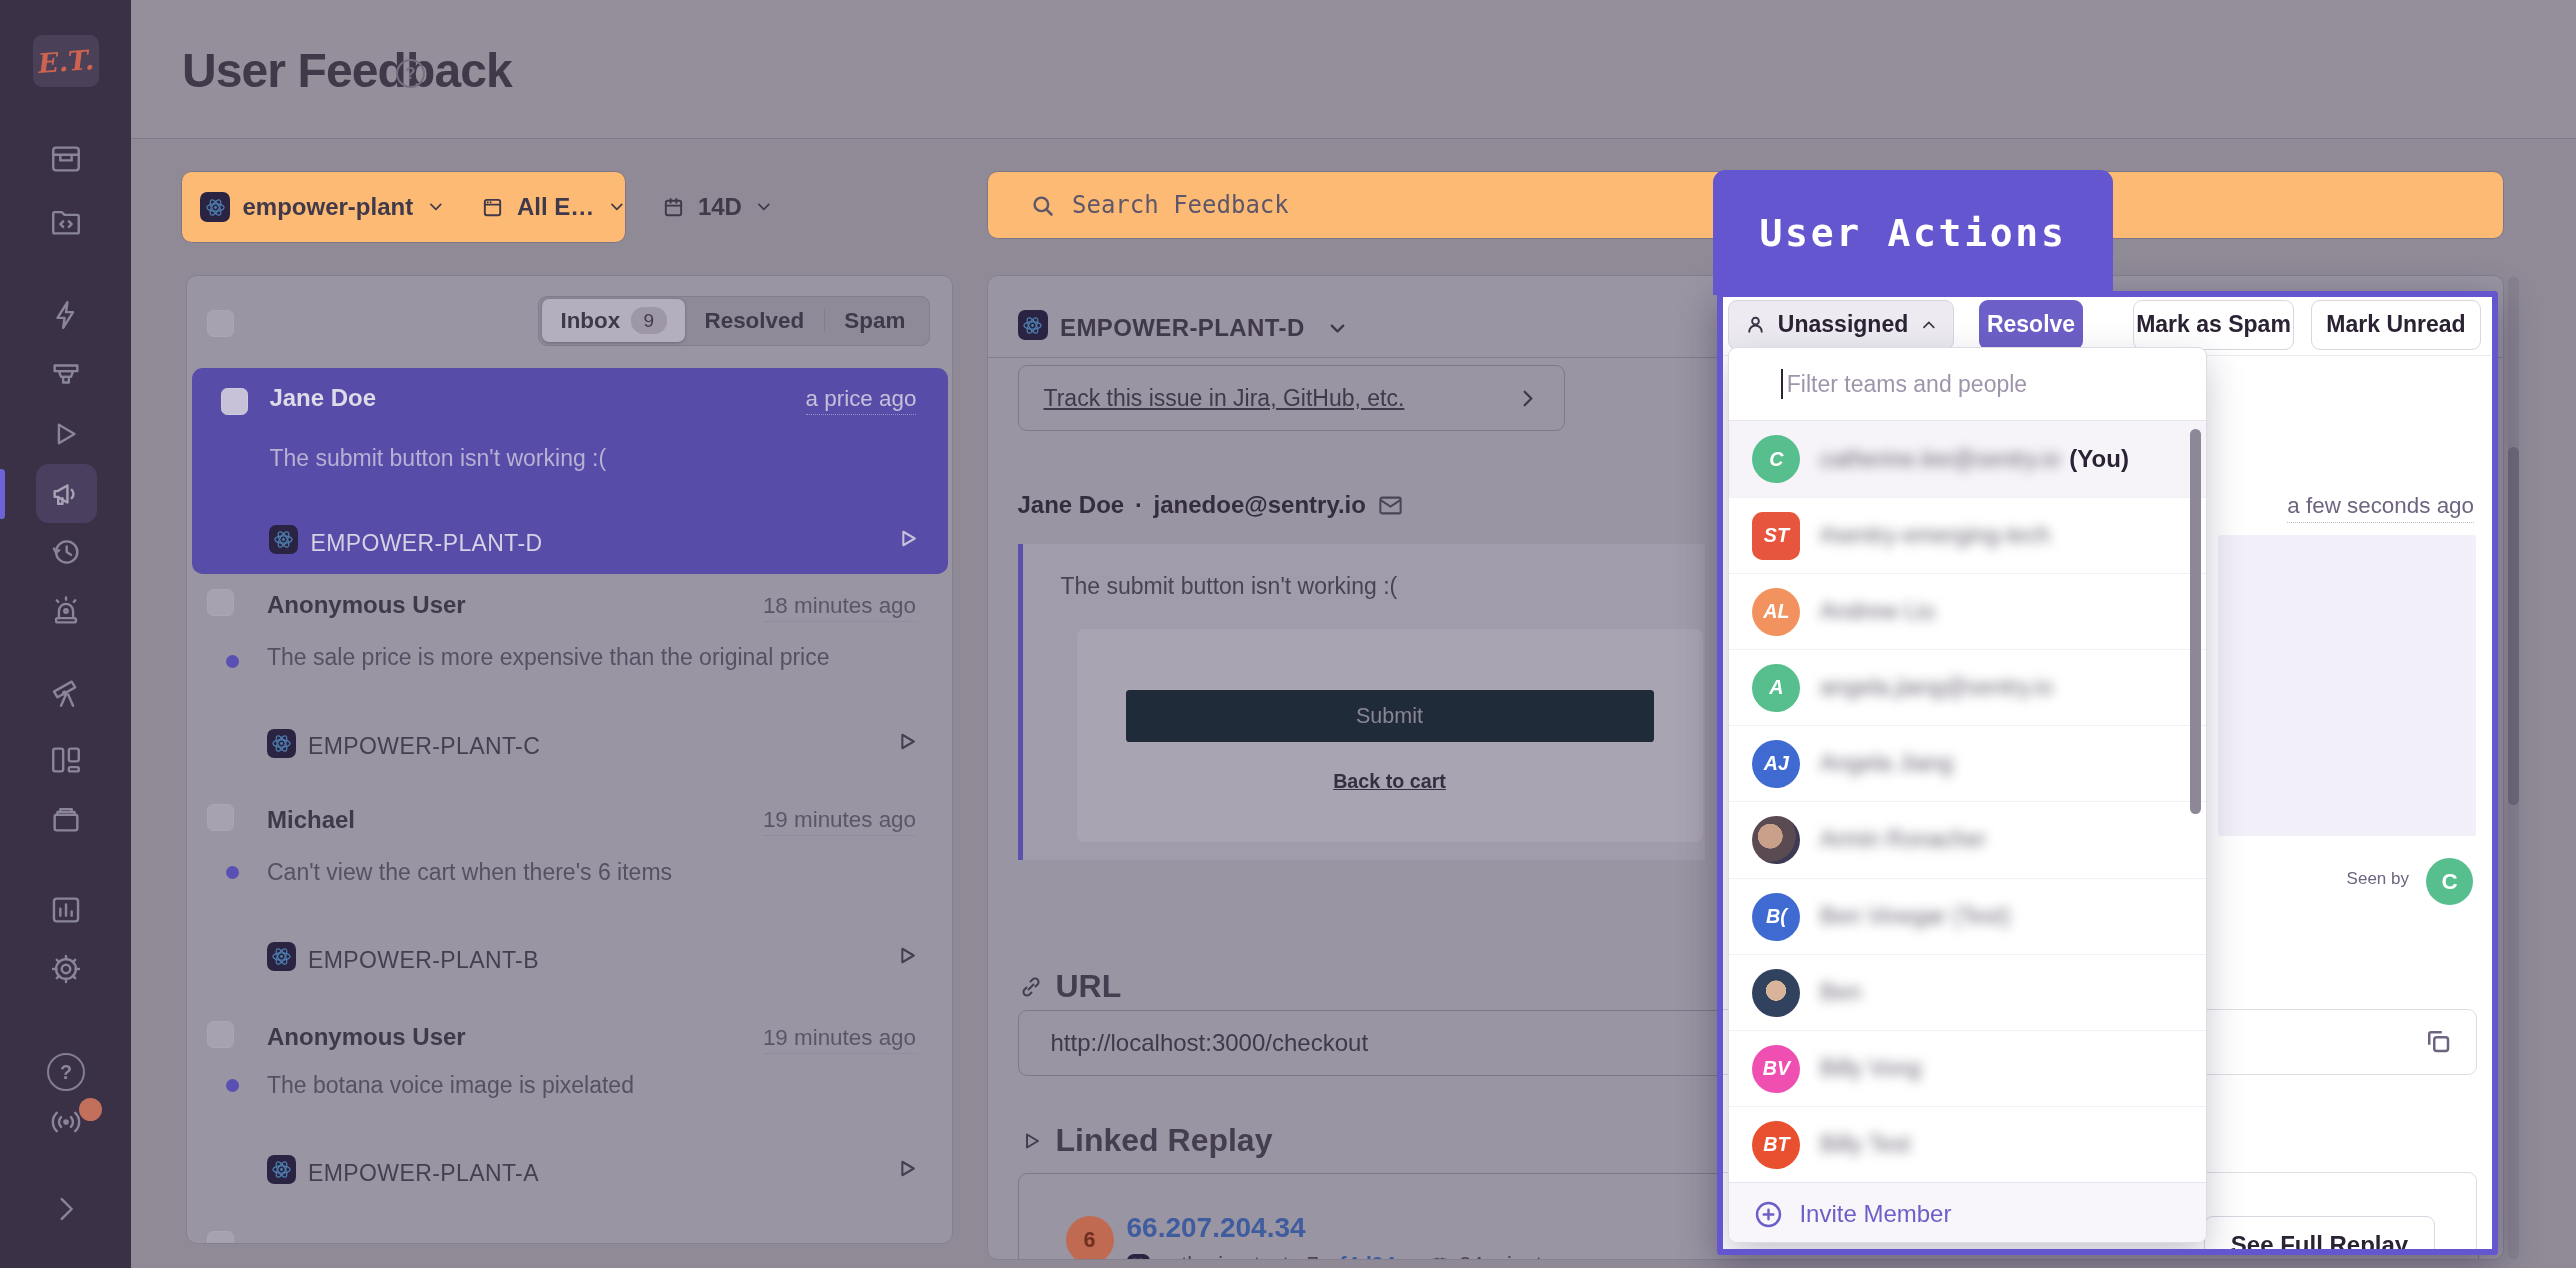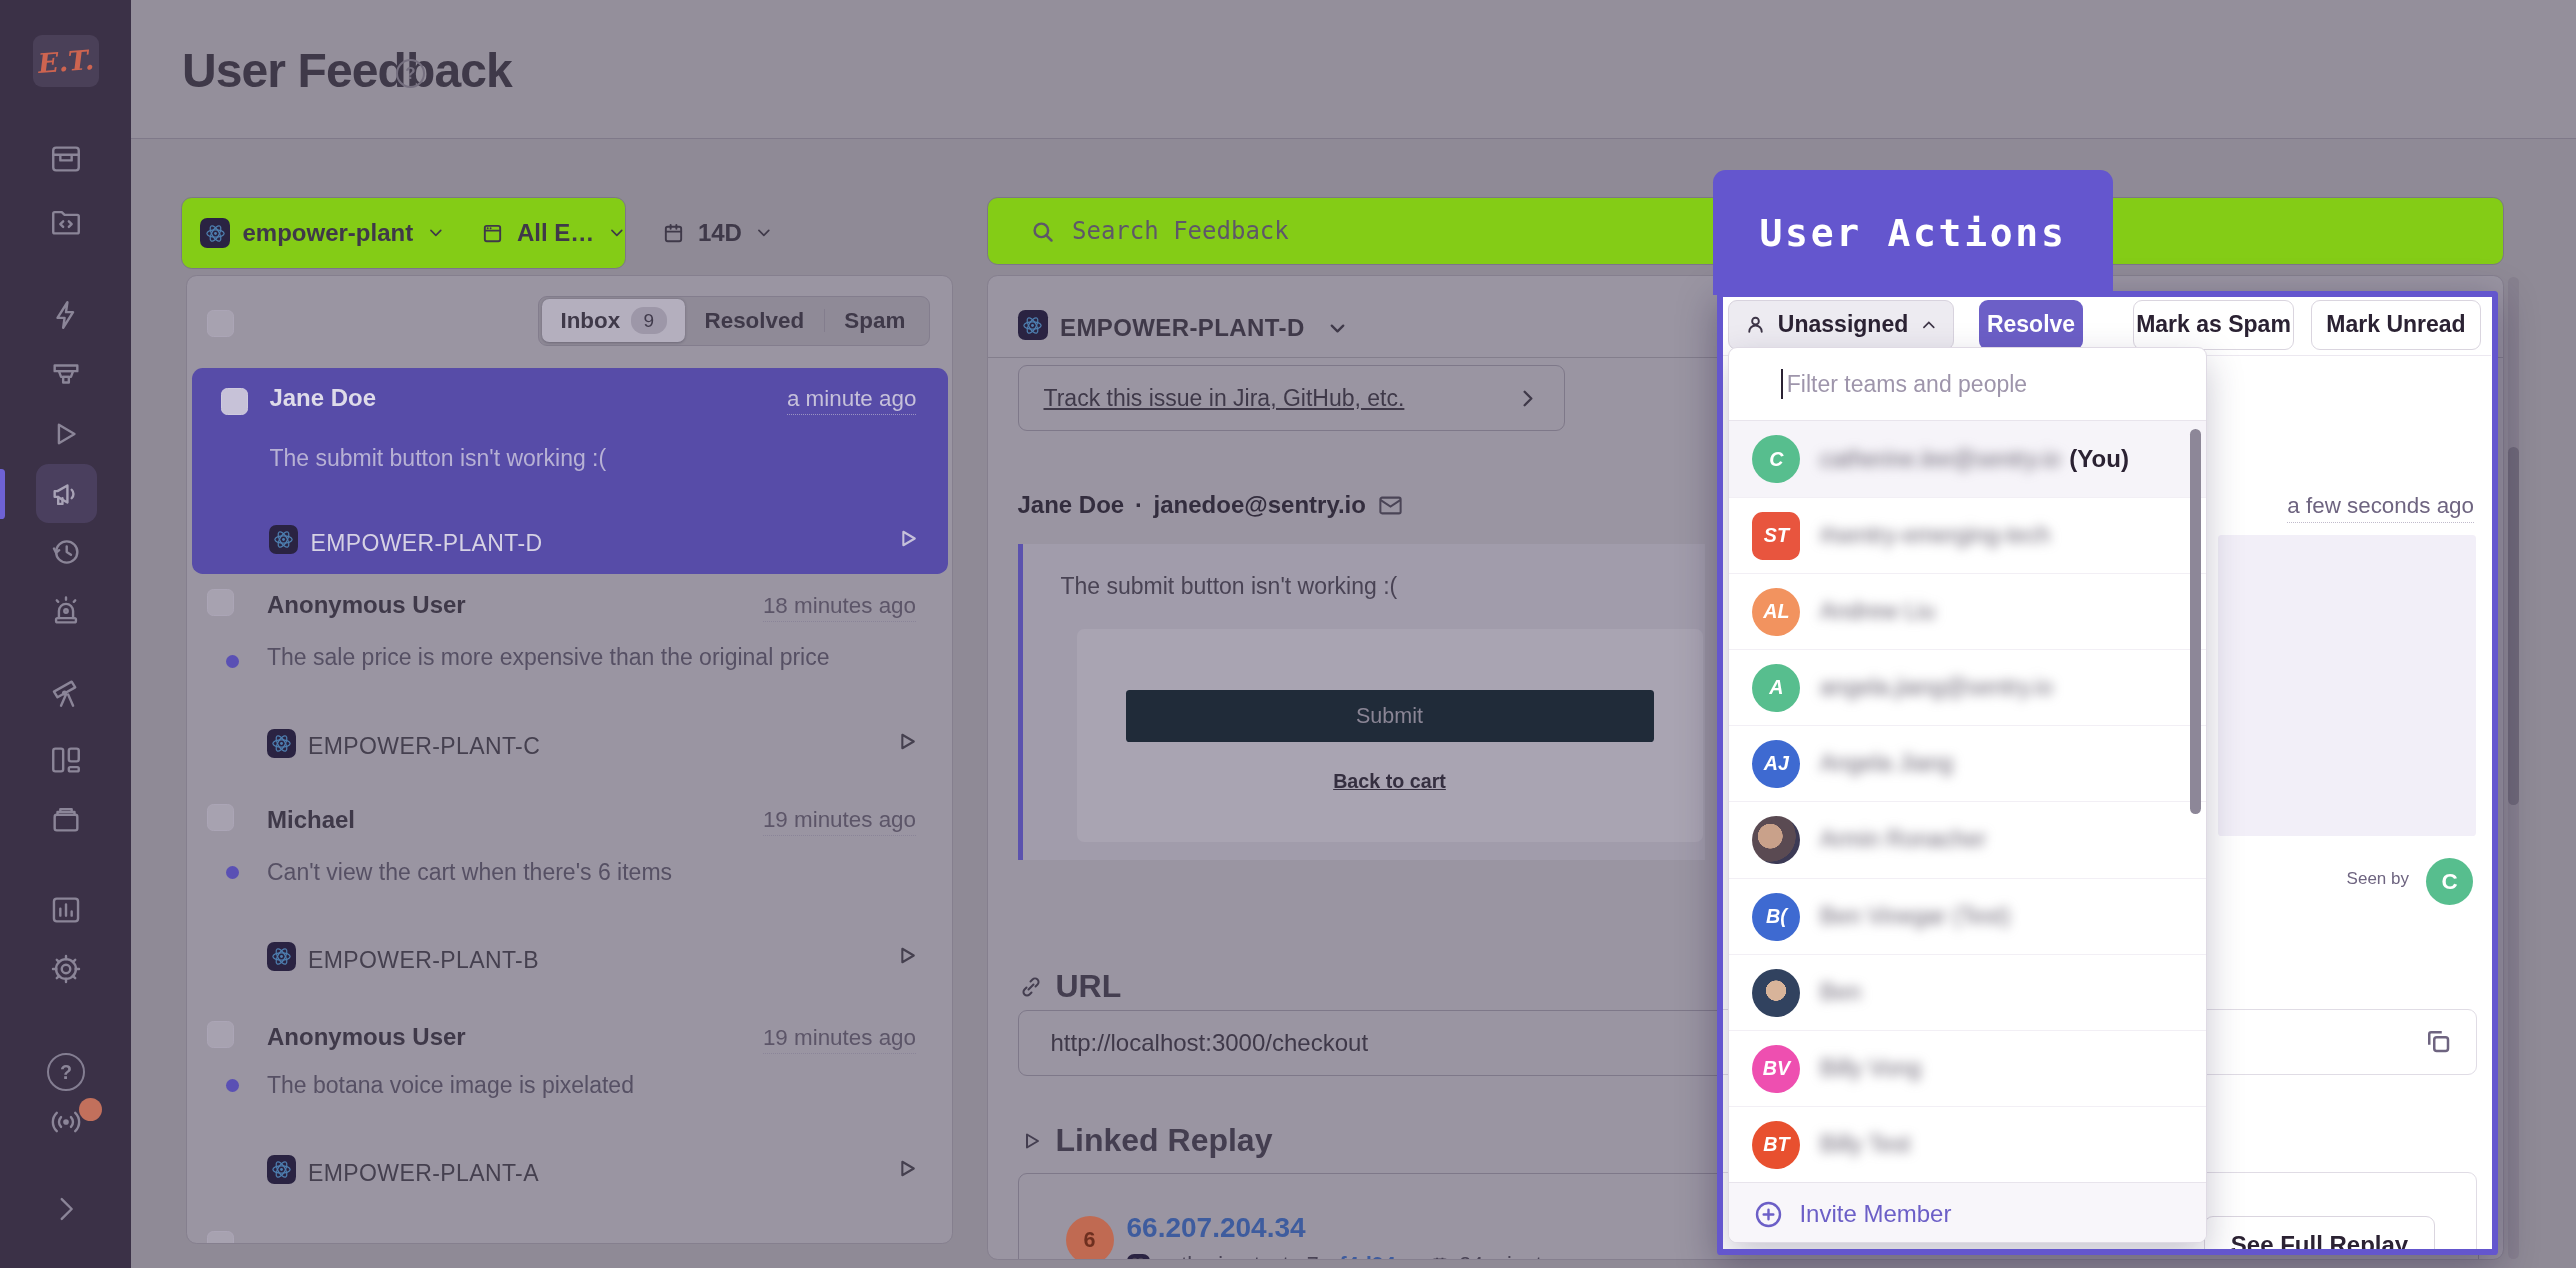--- a/index.html
+++ b/index.html
@@ -24,21 +24,21 @@
     display:flex;align-items:center;justify-content:center;font-size:19.7px;font-weight:bold;}
   .notif-dot{width:23px;height:23px;border-radius:50%;background:#C2705C;}
 
   
   .hdr-band{left:131px;top:0;width:2445px;height:139px;background:#948F9B;border-bottom:0.9px solid #7F7989;}
   .page-title{left:182px;top:43px;font-size:48px;font-weight:bold;color:#3F3949;letter-spacing:-0.9px;}
   .title-help{left:396px;top:59px;width:29px;height:29px;border:2.2px solid #767080;border-radius:50%;
     color:#767080;display:flex;align-items:center;justify-content:center;font-size:17px;font-weight:bold;}
 
   
-  .bar{border:1.8px solid #7C7689;border-radius:10.7px;background:#84cc16;margin-top:26px;}
+  .bar{border:1.8px solid #7C7689;border-radius:10.7px;background:#fdba74;}
   .filter-bar{left:181px;top:171px;width:445px;height:72px;display:flex;align-items:center;}
   .fseg{display:flex;align-items:center;gap:12.5px;padding:0 18px;height:100%;}
   .fseg b{font-size:24px;color:#3F3949;white-space:nowrap;}
   .fdiv{width:1.8px;height:41px;background:#7C7689;}
   .chip{width:30px;height:30px;background:#2A2342;border-radius:7.2px;display:flex;align-items:center;justify-content:center;}
   .chip svg{width:23px;height:23px;stroke:#4E7FB0;fill:none;stroke-width:1.3;}
   .chip svg .dot{fill:#4E7FB0;stroke:none;}
   .cal svg,.chev svg{width:23px;height:23px;stroke:#3F3949;fill:none;stroke-width:2;stroke-linecap:round;stroke-linejoin:round;}
   .chev svg{width:19.7px;height:19.7px;}
   .search-bar{left:987px;top:171px;width:1517px;height:68px;display:flex;align-items:center;gap:16px;padding-left:41px;}
@@ -351,21 +351,21 @@
         <span class="pill">9</span>
       </div>
       <div class="off">Resolved</div>
       <div class="sdiv"></div>
       <div class="off">Spam</div>
     </div>
 
     <div class="abs sel-card">
       <div class="abs cbx" style="left:29px;top:19.7px"></div>
       <div class="abs fname" style="left:77px;top:16px">Jane Doe</div>
-      <div class="abs ftime" style="right:32px;top:18px">a minute ago</div>
+      <div class="abs ftime" style="right:32px;top:18px">a price ago</div>
       <div class="abs fmsg" style="left:77px;top:73px">The submit button isn't working :(</div>
       <span class="abs chip" style="left:77px;top:157px;width:29px;height:29px">
           <svg viewBox="0 0 24 24">
             <ellipse cx="12" cy="12" rx="9" ry="3.8"></ellipse>
             <ellipse cx="12" cy="12" rx="9" ry="3.8" transform="rotate(60 12 12)"></ellipse>
             <ellipse cx="12" cy="12" rx="9" ry="3.8" transform="rotate(-60 12 12)"></ellipse>
             <circle class="dot" cx="12" cy="12" r="1.5"></circle>
           </svg>
         </span>
       <div class="abs fproj" style="left:118px;top:162px">EMPOWER-PLANT-D</div>

